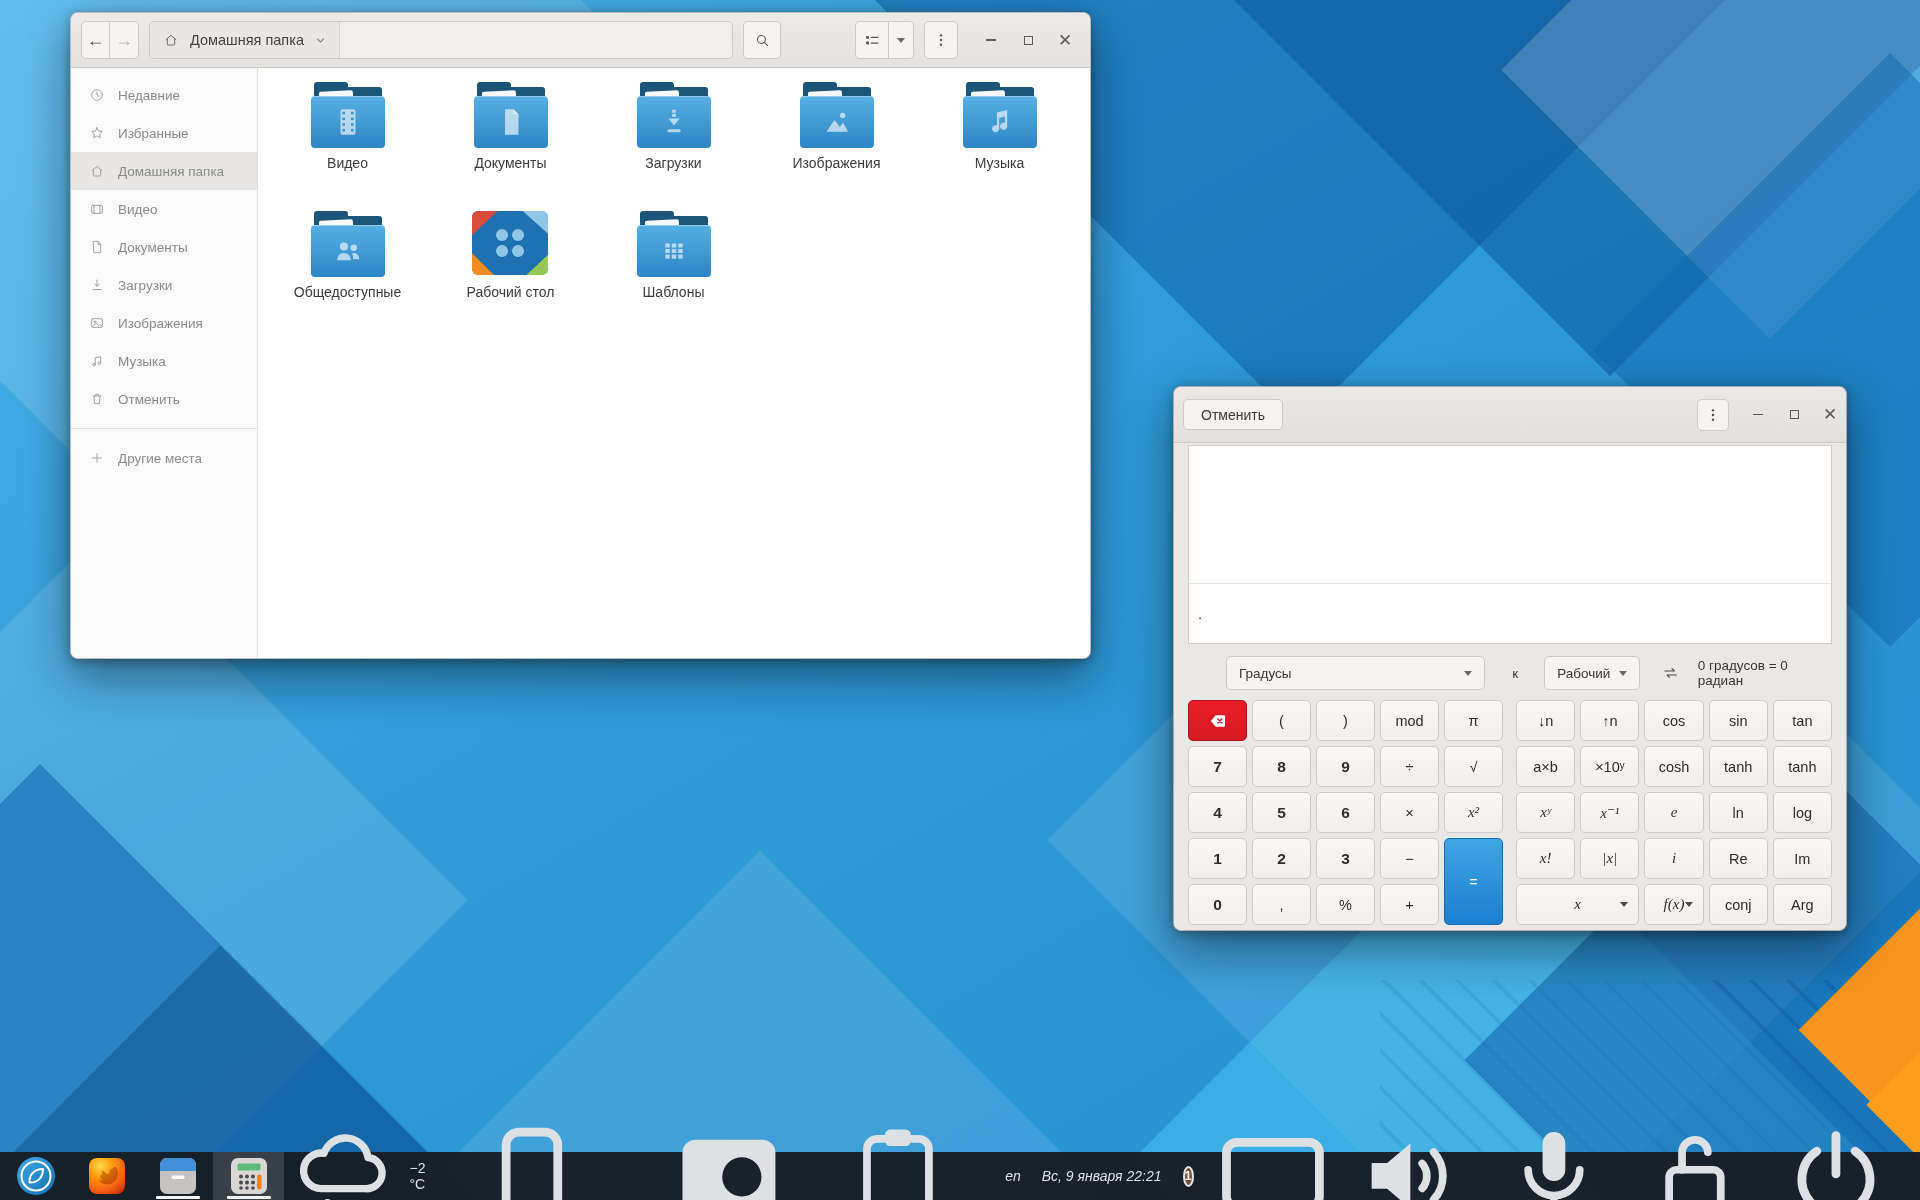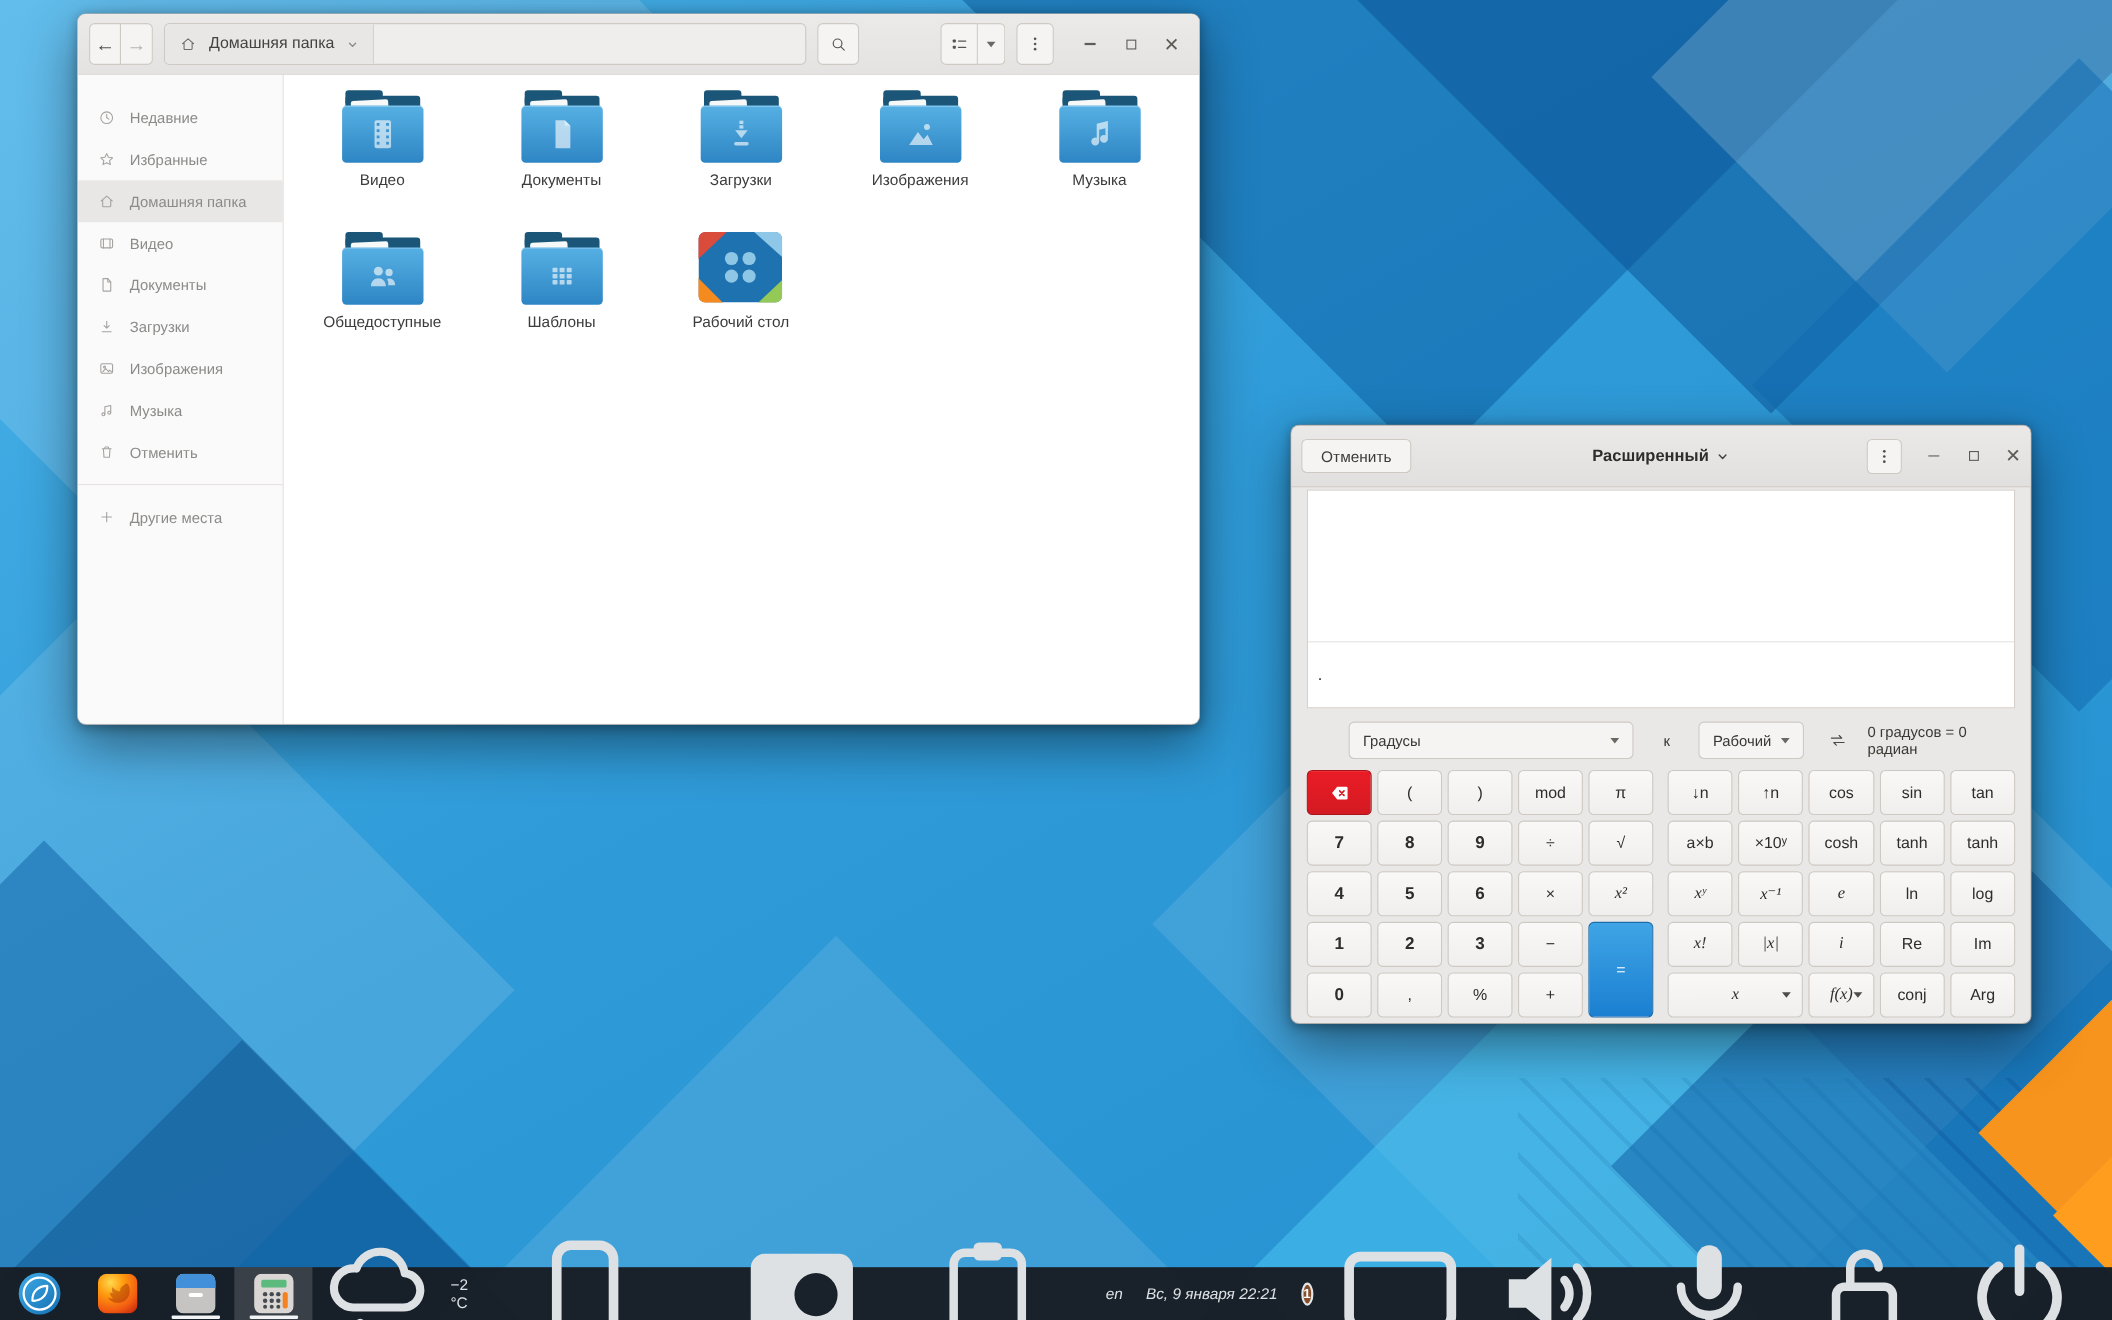--- a/index.html
+++ b/index.html
@@ -41,21 +41,21 @@
   .view-group .tb-btn:first-child { width:34px; }
   .view-group .tb-btn:last-child { width:25px; }
   .menu-btn { width:34px; }
   .win-controls { display:flex; align-items:center; gap:23px; margin:0 8px 0 16px; color:#5f5c58; }
   .wc { width:14px; height:14px; display:flex; align-items:center; justify-content:center; }
   .wc-min i { display:block; width:10px; height:1.6px; background:currentColor; }
   .wc-max i { display:block; width:9px; height:9px; border:1.6px solid currentColor; }
   .wc-close { font-size:17px; line-height:1; }
 
   .fm-body { display:flex; height:calc(100% - 55px); }
-  .fm-sidebar { width:187px; background:#fbfafa; border-right:1px solid #e1dedb; padding-top:20px; }
+  .fm-sidebar { width:187px; background:#fbfafa; border-right:1px solid #e1dedb; padding-top:8px; }
   .sb-item { height:38px; display:flex; align-items:center; gap:13px;
     padding-left:18px; color:#8b8b89; font-size:13.5px; }
   .sb-item.selected { background:#e8e7e5; }
   .sb-item .ico { width:16px; height:16px; color:#a5a3a0; flex:none; }
   .sb-item .ico svg { width:16px; height:16px; display:block; }
   .sb-divider { height:1px; background:#e4e1de; margin:10px 0; }
 
   .fm-content { flex:1; background:#fff; padding:14px 6px 0 8px; }
   .folder-grid { display:grid; grid-template-columns:repeat(5,163px); row-gap:40px; }
   .folder-item { display:flex; flex-direction:column; align-items:center; gap:7px; }
@@ -427,43 +427,20 @@
                       <path d="M4.8 18.2c0-3.1 2-4.9 4.5-4.9s4.5 1.8 4.5 4.9Z"></path>
                       <circle cx="15.8" cy="9.8" r="2.2"></circle>
                       <path d="M14.6 13.6a4.7 4.7 0 0 1 1.2-.2c2.1 0 3.7 1.5 3.7 4.1h-4.2a6.6 6.6 0 0 0-.7-3.9Z"></path>
                     </g>
                   </svg></span>
               </div>
             </div>
             <div class="folder-label">Общедоступные</div>
           </div>
           <div class="folder-item">
-            <div class="folder-icon">
-              <div class="f-tab"></div>
-              <div class="f-back"></div>
-              <div class="f-paper"></div>
-              <div class="f-front">
-                <span style="width:36px;height:36px;color:rgba(255,255,255,.62)"><svg viewBox="0 0 24 24" style="width:100%;height:100%">
-                    <g fill="currentColor">
-                      <rect x="6.2" y="7" width="3" height="2.7" rx=".4"></rect>
-                      <rect x="10.5" y="7" width="3" height="2.7" rx=".4"></rect>
-                      <rect x="14.8" y="7" width="3" height="2.7" rx=".4"></rect>
-                      <rect x="6.2" y="10.7" width="3" height="2.7" rx=".4"></rect>
-                      <rect x="10.5" y="10.7" width="3" height="2.7" rx=".4"></rect>
-                      <rect x="14.8" y="10.7" width="3" height="2.7" rx=".4"></rect>
-                      <rect x="6.2" y="14.4" width="3" height="2.7" rx=".4"></rect>
-                      <rect x="10.5" y="14.4" width="3" height="2.7" rx=".4"></rect>
-                      <rect x="14.8" y="14.4" width="3" height="2.7" rx=".4"></rect>
-                    </g>
-                  </svg></span>
-              </div>
-            </div>
-            <div class="folder-label">Шаблоны</div>
-          </div>
-          <div class="folder-item">
             <div class="folder-icon desktop-icon">
               <svg viewBox="0 0 76 64" style="width:76px;height:64px;display:block">
                 <defs>
                   <clipPath id="dk">
                     <rect width="76" height="64" rx="6"></rect>
                   </clipPath>
                 </defs>
                 <g clip-path="url(#dk)">
                   <rect width="76" height="64" rx="6" fill="#1e72b0"></rect>
                   <path d="M-6 30 32-6H-6Z" fill="#d94b3a"></path>
@@ -474,38 +451,51 @@
                     <circle cx="30" cy="24" r="6"></circle>
                     <circle cx="46" cy="24" r="6"></circle>
                     <circle cx="30" cy="40" r="6"></circle>
                     <circle cx="46" cy="40" r="6"></circle>
                   </g>
                 </g>
               </svg>
             </div>
             <div class="folder-label">Рабочий стол</div>
           </div>
+          <div class="folder-item">
+            <div class="folder-icon">
+              <div class="f-tab"></div>
+              <div class="f-back"></div>
+              <div class="f-paper"></div>
+              <div class="f-front">
+                <span style="width:36px;height:36px;color:rgba(255,255,255,.62)"><svg viewBox="0 0 24 24" style="width:100%;height:100%">
+                    <g fill="currentColor">
+                      <rect x="6.2" y="7" width="3" height="2.7" rx=".4"></rect>
+                      <rect x="10.5" y="7" width="3" height="2.7" rx=".4"></rect>
+                      <rect x="14.8" y="7" width="3" height="2.7" rx=".4"></rect>
+                      <rect x="6.2" y="10.7" width="3" height="2.7" rx=".4"></rect>
+                      <rect x="10.5" y="10.7" width="3" height="2.7" rx=".4"></rect>
+                      <rect x="14.8" y="10.7" width="3" height="2.7" rx=".4"></rect>
+                      <rect x="6.2" y="14.4" width="3" height="2.7" rx=".4"></rect>
+                      <rect x="10.5" y="14.4" width="3" height="2.7" rx=".4"></rect>
+                      <rect x="14.8" y="14.4" width="3" height="2.7" rx=".4"></rect>
+                    </g>
+                  </svg></span>
+              </div>
+            </div>
+            <div class="folder-label">Шаблоны</div>
+          </div>
         </div>
     </div>
   </div>
 </div>
 
 <div class="window calc">
   <div class="calc-titlebar">
     <div class="undo-btn">Отменить</div>
-    <div class="calc-title">
-      <span>
-        <span>Расширенный</span>
-        <span style="width:12px;height:12px;color:#444">
-            <svg viewBox="0 0 16 16" fill="none" stroke="currentColor" stroke-width="1.5" stroke-linecap="round" stroke-linejoin="round" style="width:100%;height:100%;display:block">
-              <path d="m4 6.2 4 4.2 4-4.2" stroke-width="1.8"></path>
-            </svg>
-          </span>
-      </span>
-    </div>
     <div class="calc-tb-right">
       <div class="kebab-btn">
         <span style="width:16px;height:16px">
             <svg viewBox="0 0 24 24" fill="none" stroke="currentColor" stroke-width="1.5" stroke-linecap="round" stroke-linejoin="round" style="width:100%;height:100%;display:block">
               <g fill="currentColor" stroke="none">
                 <circle cx="12" cy="5" r="1.8"></circle>
                 <circle cx="12" cy="12" r="1.8"></circle>
                 <circle cx="12" cy="19" r="1.8"></circle>
               </g>
             </svg>

